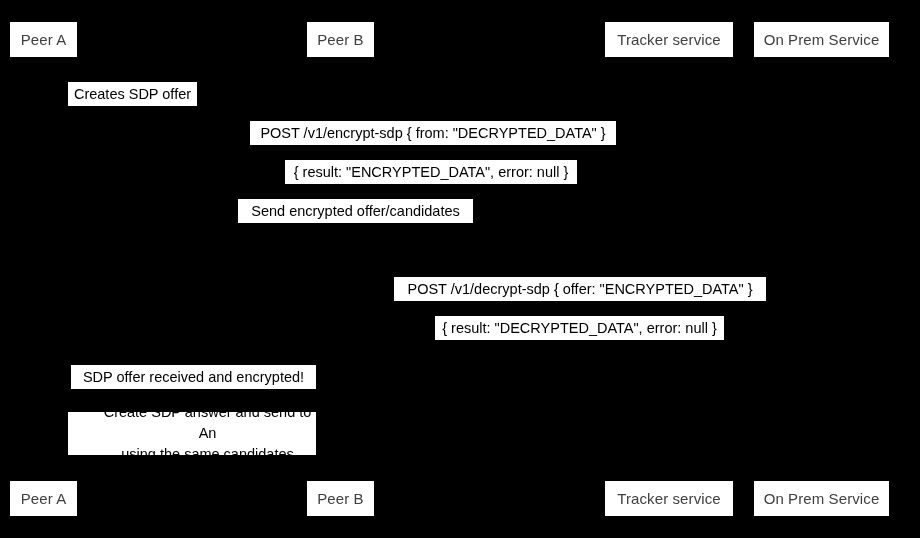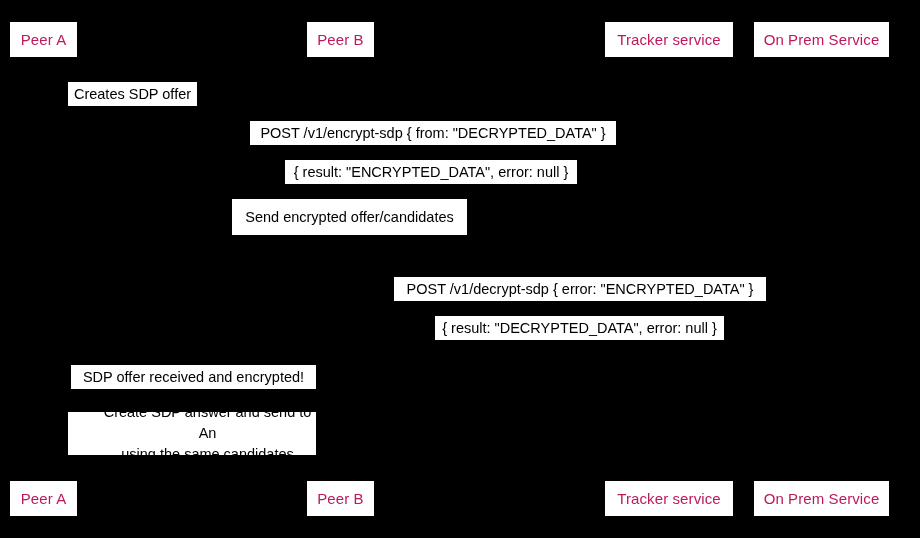--- a/index.html
+++ b/index.html
@@ -12,21 +12,21 @@
     position: relative;
     width: 920px;
     height: 538px;
     background: #000000;
     overflow: hidden;
     font-family: "Liberation Sans", sans-serif;
   }
   .lifeline-box {
     position: absolute;
     background: #ffffff;
-    color: #be185d;
+    color: #404040;
     font-size: 15px;
     line-height: 1;
     display: flex;
     align-items: center;
     justify-content: center;
     box-sizing: border-box;
     white-space: nowrap;
     letter-spacing: 0.1px;
   }
   .msg-label {
@@ -73,21 +73,21 @@
     <div class="lifeline-box" style="left: 307px; top: 22px; width: 67px; height: 35px;">Peer B</div>
     <div class="lifeline-box" style="left: 605px; top: 22px; width: 128px; height: 35px;">Tracker service</div>
     <div class="lifeline-box" style="left: 754px; top: 22px; width: 135px; height: 35px;">On Prem Service</div>
     <div class="lifeline-box" style="left: 10px; top: 481px; width: 67px; height: 35px;">Peer A</div>
     <div class="lifeline-box" style="left: 307px; top: 481px; width: 67px; height: 35px;">Peer B</div>
     <div class="lifeline-box" style="left: 605px; top: 481px; width: 128px; height: 35px;">Tracker service</div>
     <div class="lifeline-box" style="left: 754px; top: 481px; width: 135px; height: 35px;">On Prem Service</div>
     <div class="msg-label" style="left: 68px; top: 82px; width: 129px; height: 24px;">Creates SDP offer</div>
     <div class="msg-label" style="left: 250px; top: 121px; width: 366px; height: 24px;">POST /v1/encrypt-sdp { from: "DECRYPTED_DATA" }</div>
     <div class="msg-label" style="left: 285px; top: 160px; width: 292px; height: 24px;">{ result: "ENCRYPTED_DATA", error: null }</div>
-    <div class="msg-label" style="left: 232px; top: 199px; width: 235px; height: 36px;">Send encrypted offer/candidates</div>
-    <div class="msg-label" style="left: 394px; top: 277px; width: 372px; height: 24px;">POST /v1/decrypt-sdp { error: "ENCRYPTED_DATA" }</div>
+    <div class="msg-label" style="left: 238px; top: 199px; width: 235px; height: 24px;">Send encrypted offer/candidates</div>
+    <div class="msg-label" style="left: 394px; top: 277px; width: 372px; height: 24px;">POST /v1/decrypt-sdp { offer: "ENCRYPTED_DATA" }</div>
     <div class="msg-label" style="left: 435px; top: 316px; width: 289px; height: 24px;">{ result: "DECRYPTED_DATA", error: null }</div>
     <div class="msg-label" style="left: 71px; top: 365px; width: 245px; height: 24px;">SDP offer received and encrypted!</div>
     <div class="msg-label multiline" style="left: 68px; top: 412px; width: 248px; height: 43px;">
       <span>Create SDP answer and send to An</span>
       <span>using the same candidates</span>
     </div>
   </div>
 
 </body></html>

